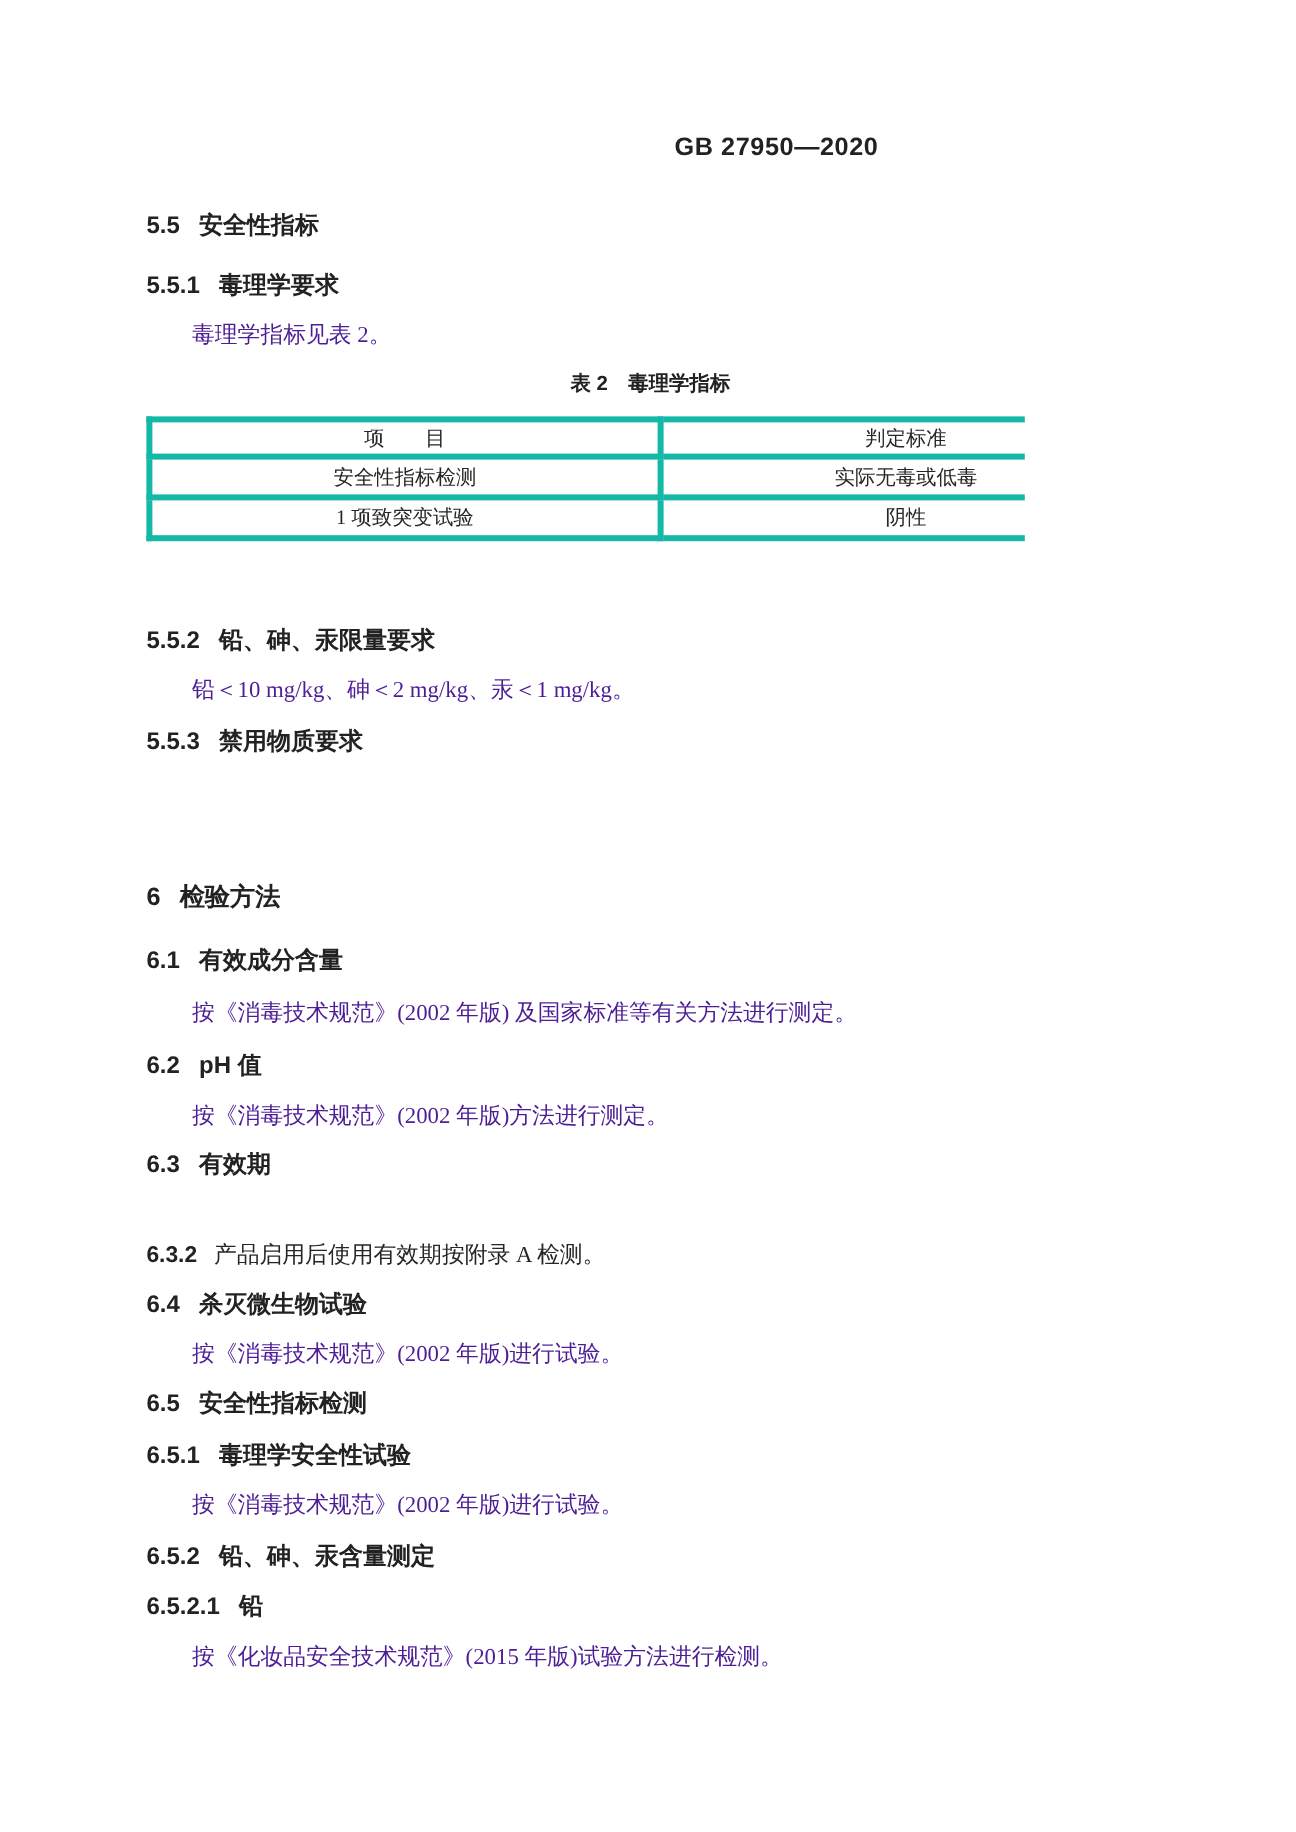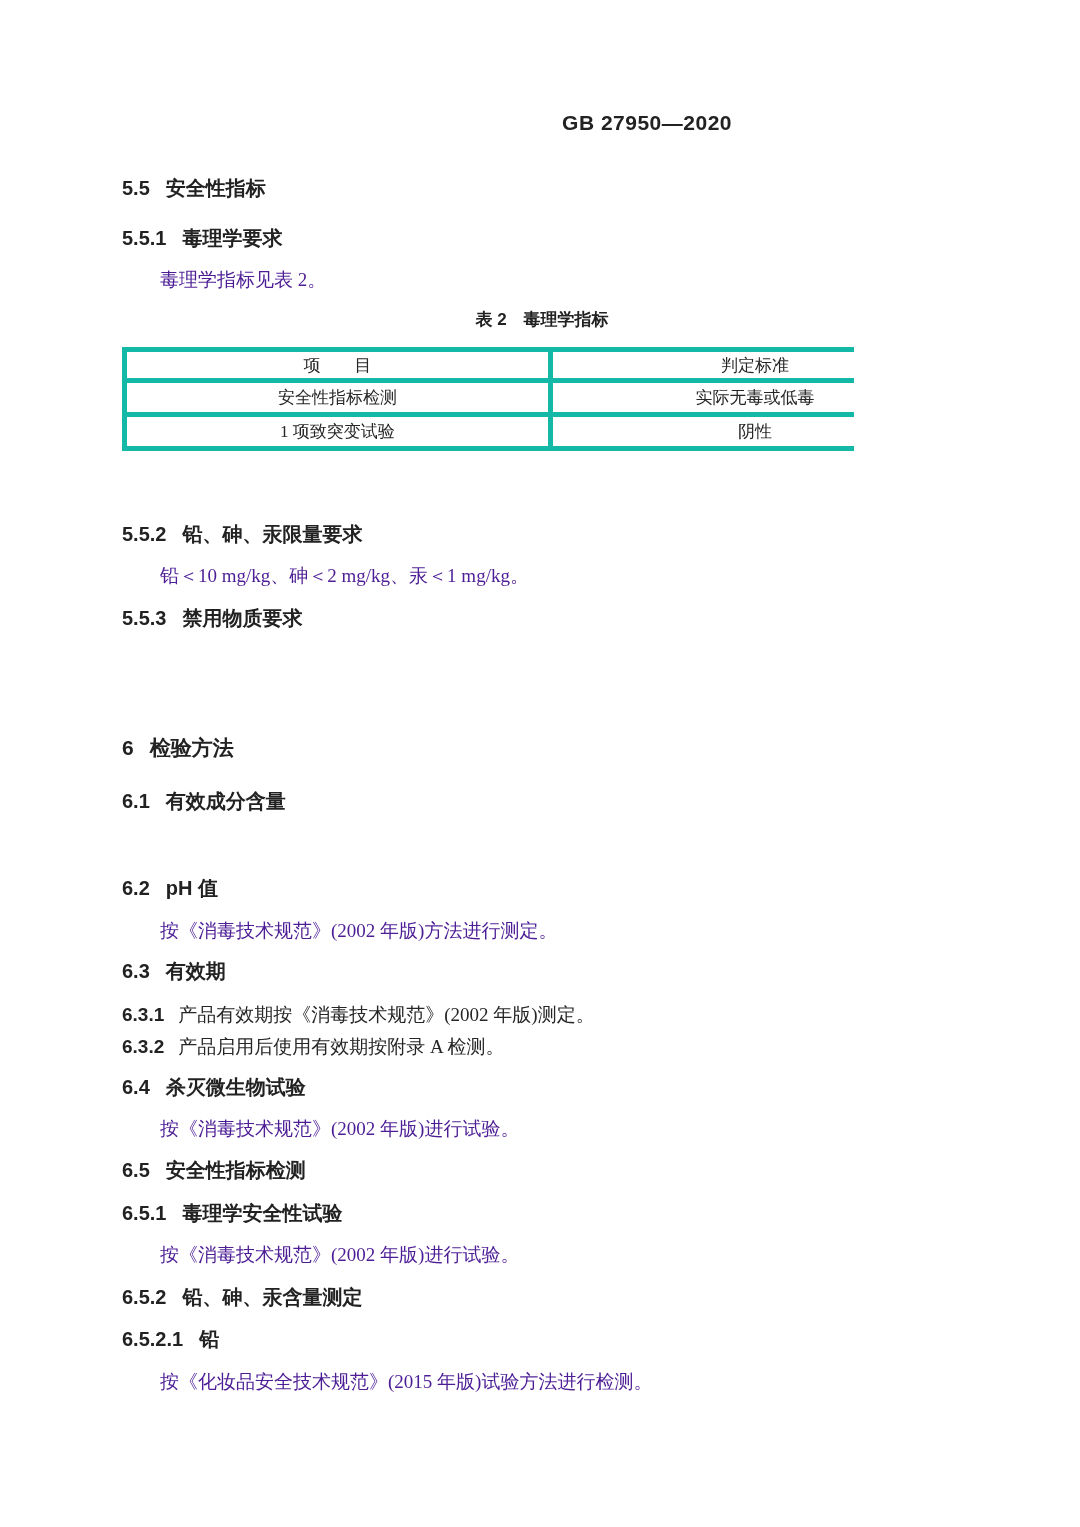--- a/index.html
+++ b/index.html
@@ -189,34 +189,32 @@
 
 
   <div class="heading lv1" style="top:737px">
     <span class="h-num">6</span><span class="h-title">检验方法</span>
   </div>
 
   <div class="heading lv2" style="top:791px">
     <span class="h-num">6.1</span><span class="h-title">有效成分含量</span>
   </div>
 
+  <p class="body-p indent" style="top:835px">按《消毒技术规范》(2002 年版) 及国家标准等有关方法进行测定。</p>
 
   <div class="heading lv2" style="top:878px">
     <span class="h-num">6.2</span><span class="h-title">pH 值</span>
   </div>
 
   <p class="body-p indent" style="top:921px">按《消毒技术规范》(2002 年版)方法进行测定。</p>
 
   <div class="heading lv2" style="top:961px">
     <span class="h-num">6.3</span><span class="h-title">有效期</span>
   </div>
 
-  <div class="clause" style="top:1005px">
-    <span class="c-num">6.3.1</span><span class="c-text">产品有效期按《消毒技术规范》(2002 年版)测定。</span>
-  </div>
 
   <div class="clause" style="top:1037px">
     <span class="c-num">6.3.2</span><span class="c-text">产品启用后使用有效期按附录 A 检测。</span>
   </div>
 
   <div class="heading lv2" style="top:1077px">
     <span class="h-num">6.4</span><span class="h-title">杀灭微生物试验</span>
   </div>
 
   <p class="body-p indent" style="top:1119px">按《消毒技术规范》(2002 年版)进行试验。</p>

